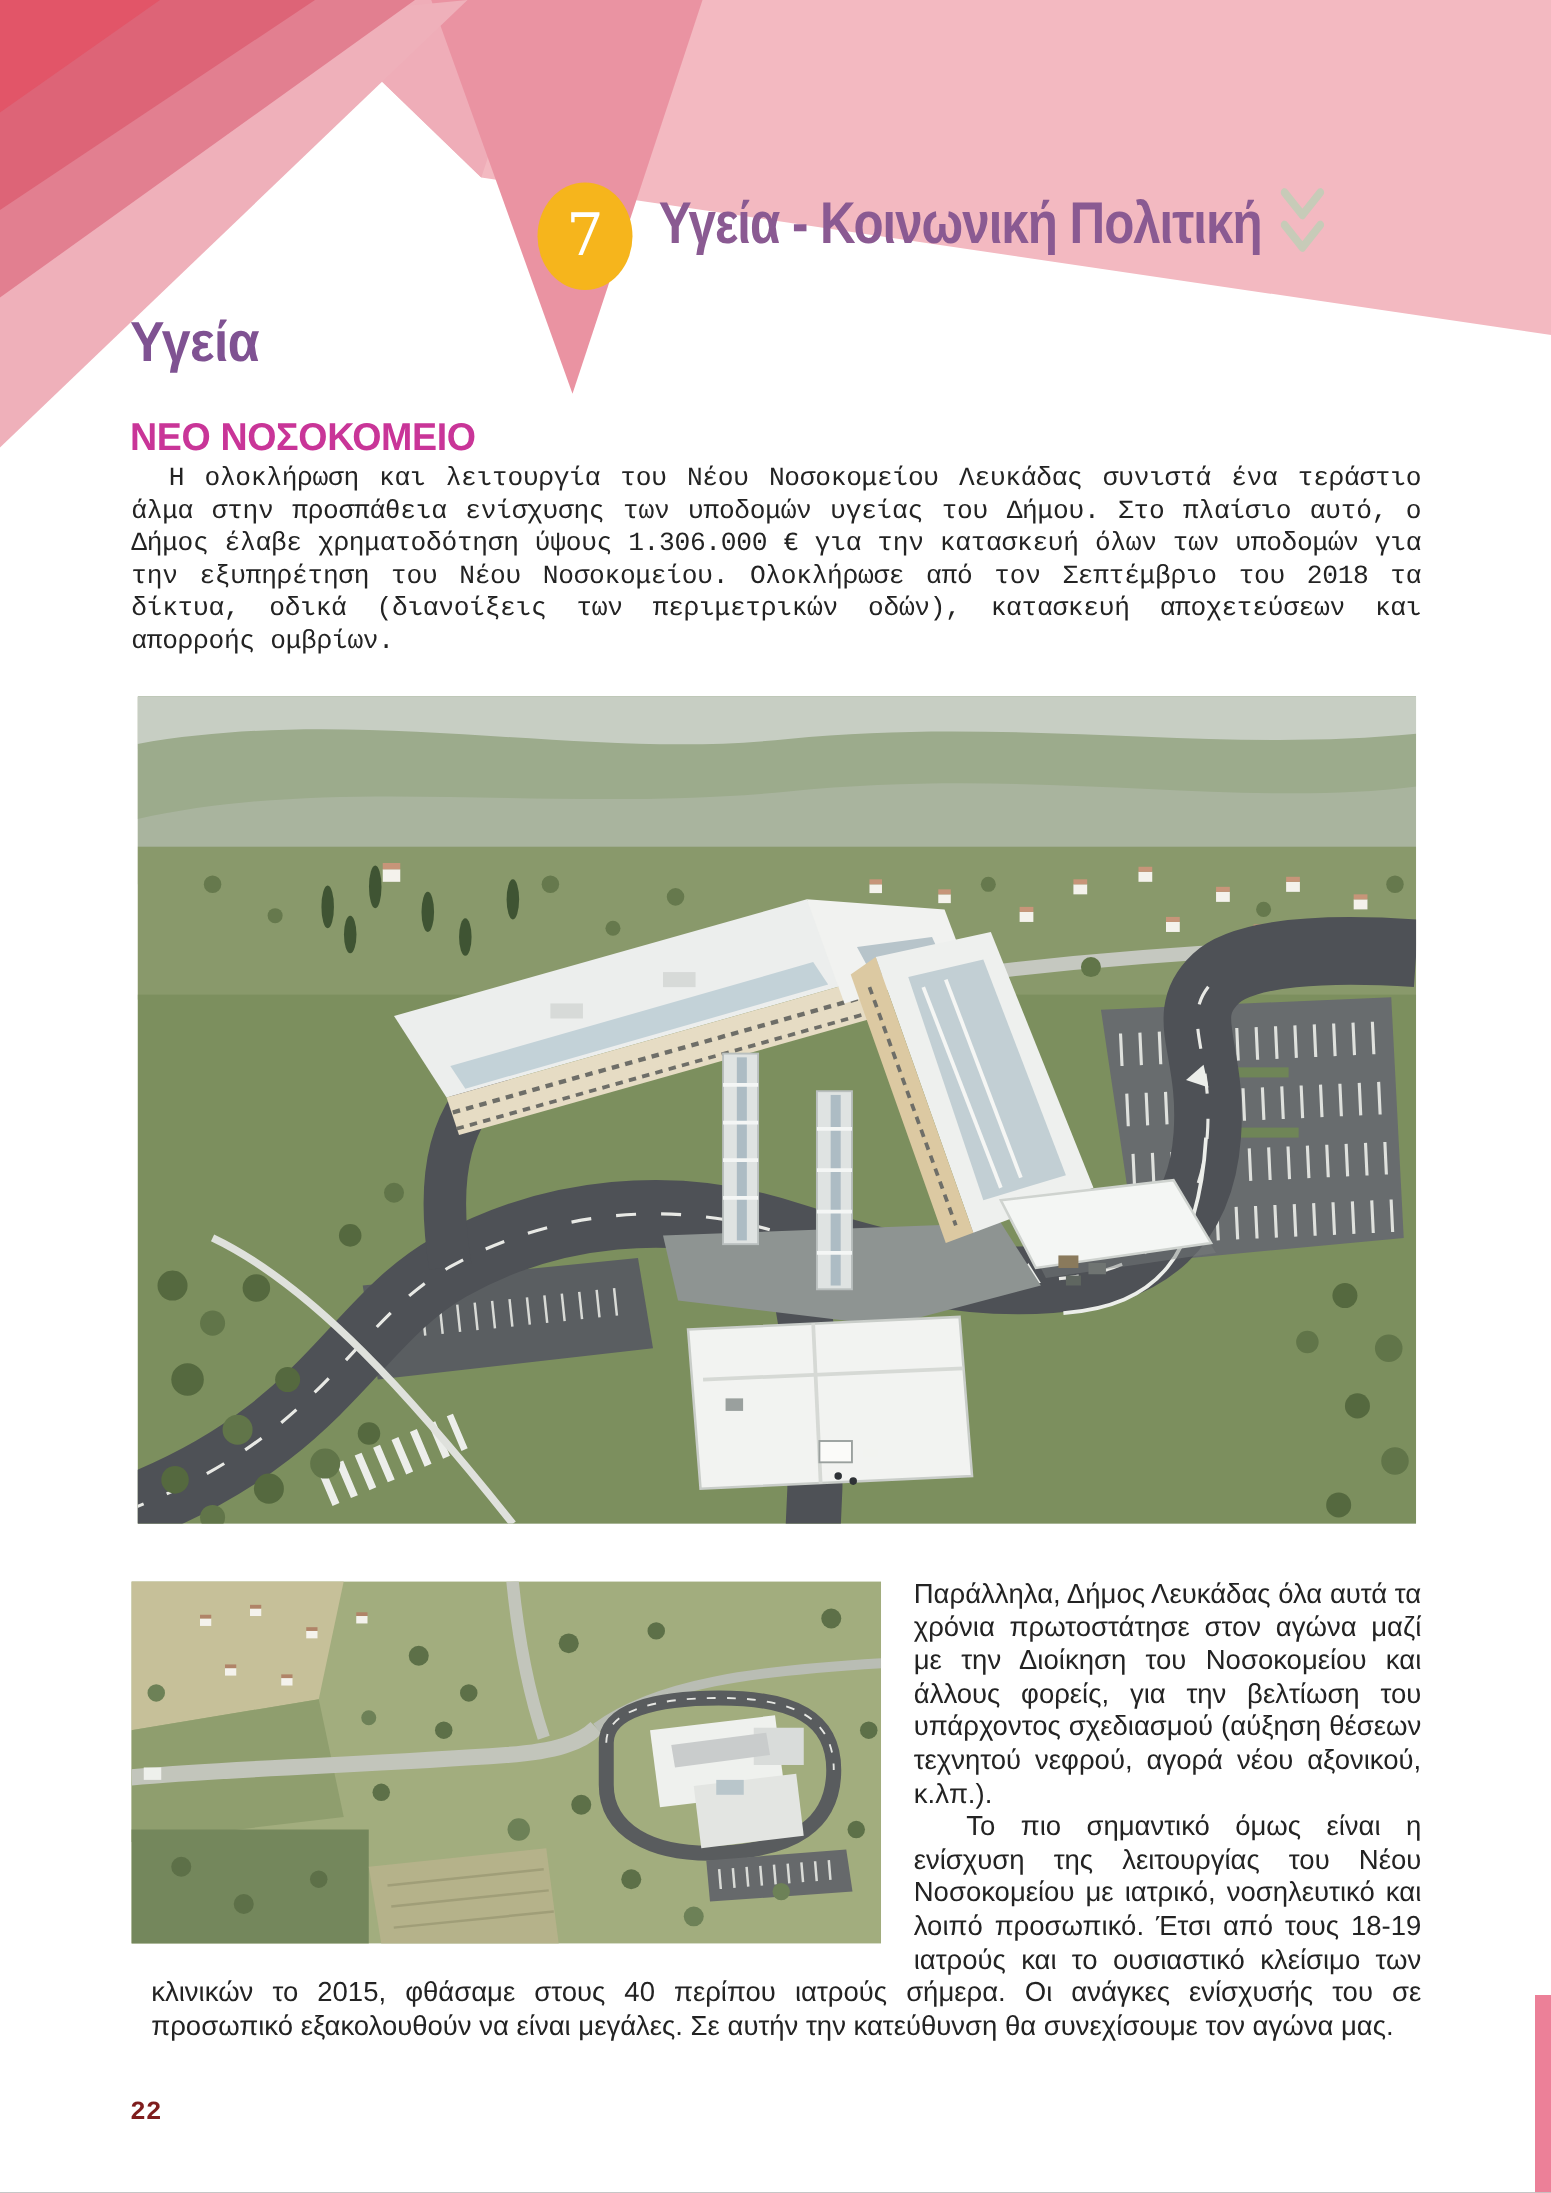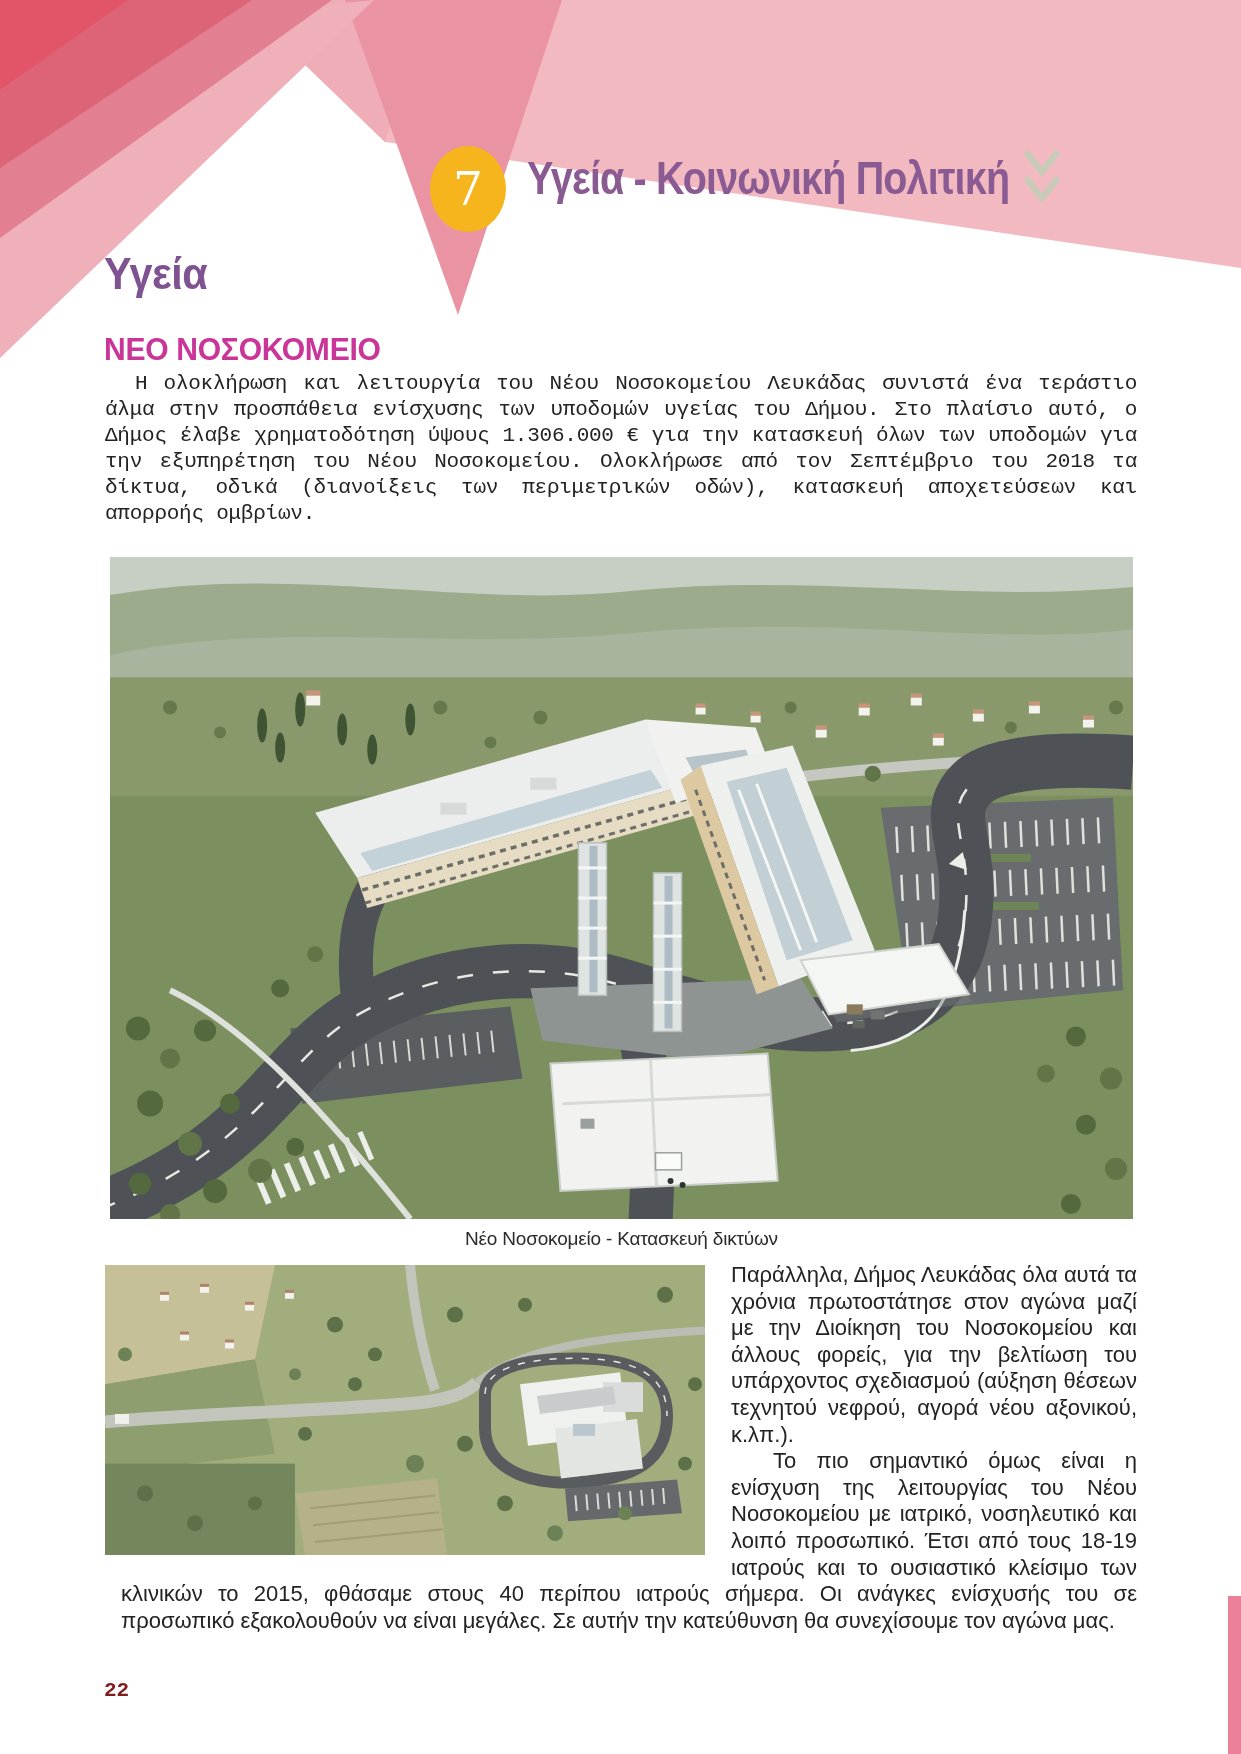--- a/index.html
+++ b/index.html
@@ -255,21 +255,20 @@
       <line x1="540" y1="500" x2="546" y2="628" stroke="#d6d9d5" stroke-width="3"></line>
       <rect x="470" y="560" width="14" height="10" fill="#9aa09e"></rect>
 
       <rect x="545" y="594" width="26" height="17" fill="#fbfbf9" stroke="#9aa09e" stroke-width="1.5"></rect>
       <rect x="580" y="600" width="12" height="7" fill="#f2f3f0"></rect>
       <circle cx="560" cy="622" r="3" fill="#2e3236"></circle>
       <circle cx="572" cy="626" r="3" fill="#2e3236"></circle>
     </svg>
   </div>
 
-  <div class="caption">Νέο Νοσοκομείο - Κατασκευή δικτύων</div>
 
   <div class="bottom">
     <div class="photo2">
       <svg viewBox="0 0 600 292" preserveAspectRatio="none" aria-hidden="true">
         <rect width="600" height="292" fill="#a2ad7e"></rect>
         <polygon points="0,0 170,0 150,95 0,120" fill="#c6c099"></polygon>
         <polygon points="0,120 150,95 170,190 0,210" fill="#8f9e6e"></polygon>
         <rect x="0" y="200" width="190" height="92" fill="#74875c"></rect>
         <polygon points="190,230 332,215 342,292 200,292" fill="#b5b28a"></polygon>
         <line x1="205" y1="245" x2="330" y2="232" stroke="#a09e78" stroke-width="2"></line>

